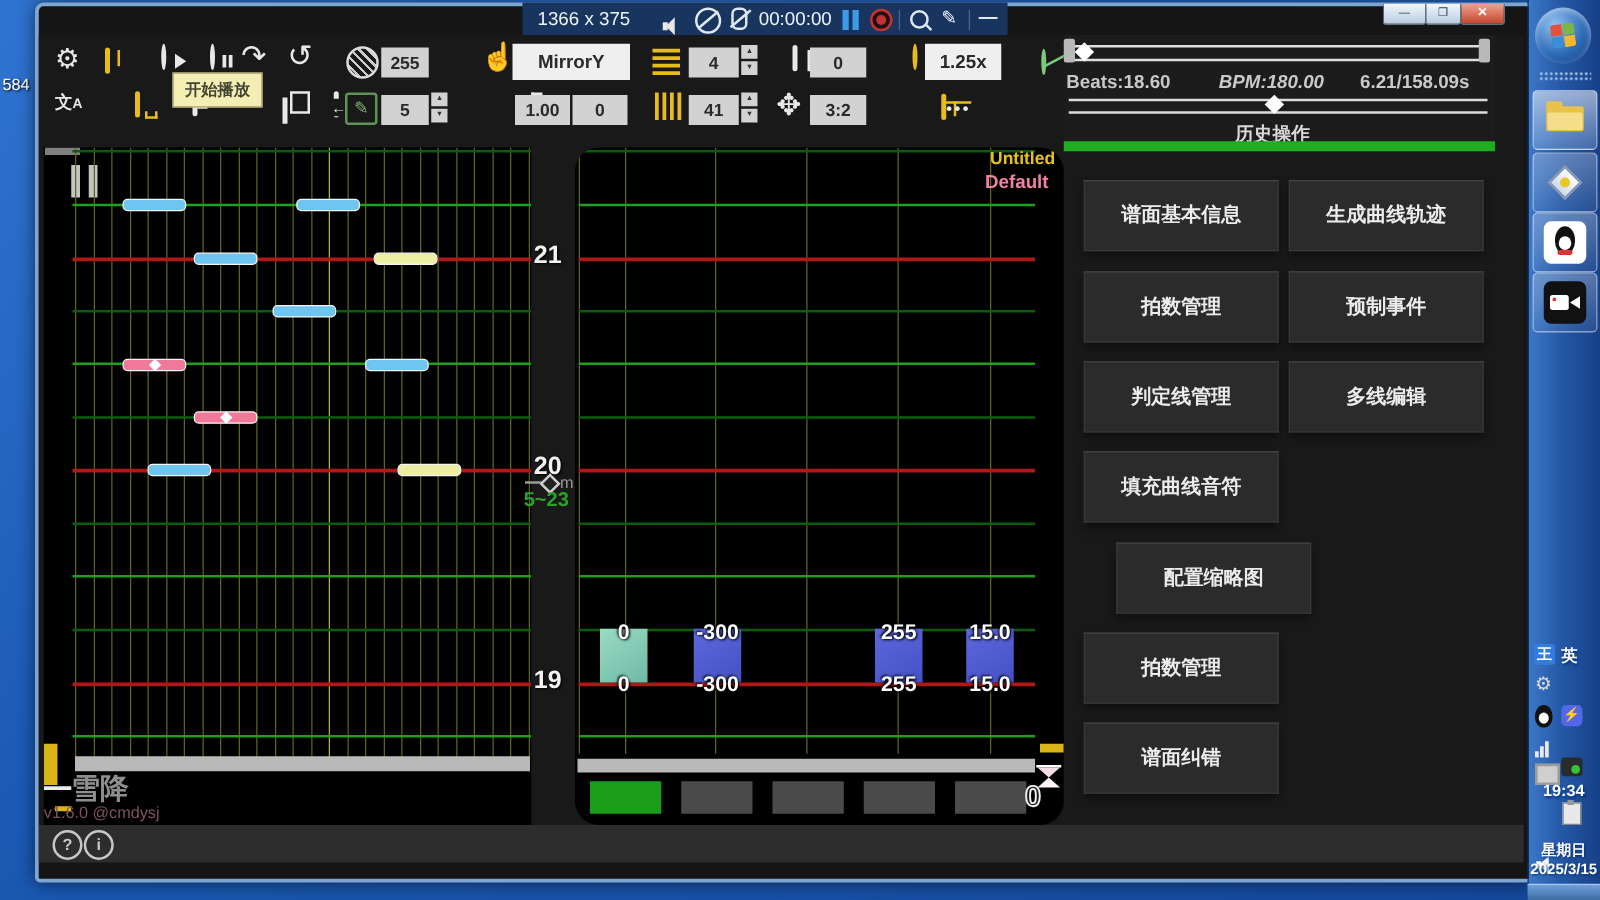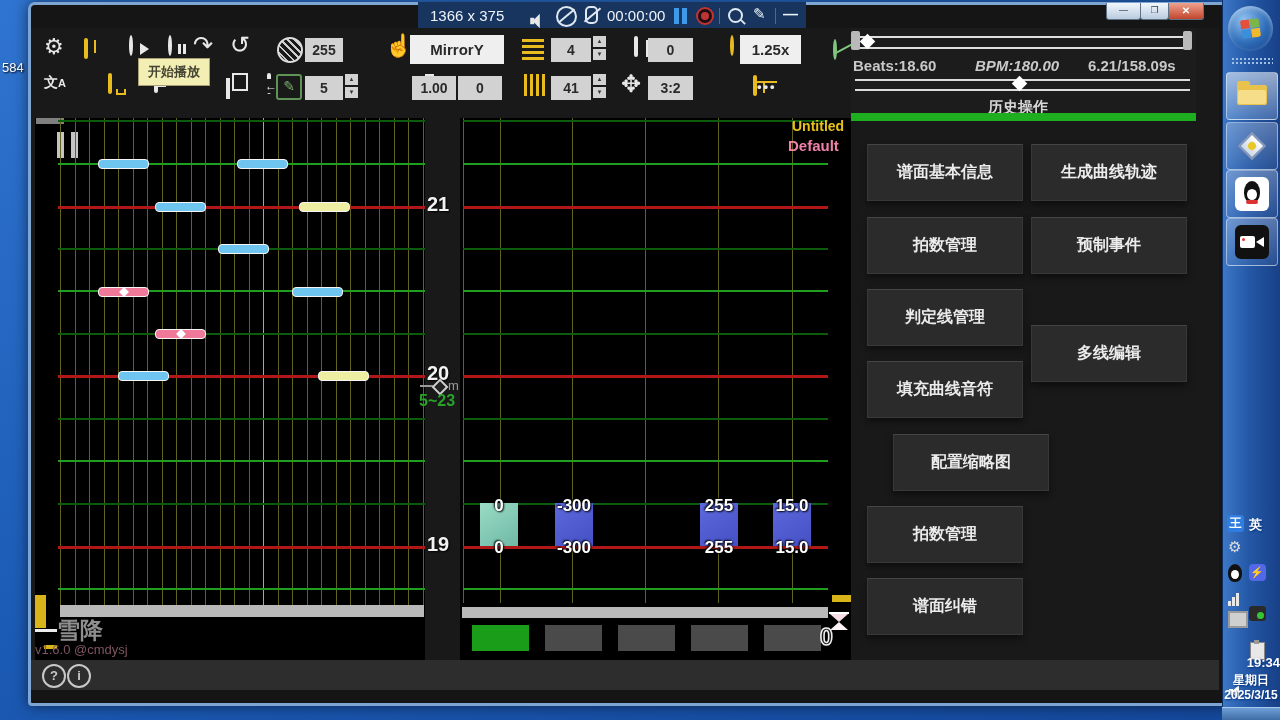--- a/index.html
+++ b/index.html
@@ -298,21 +298,21 @@
   <span class="abs tr-text" style="left:988px;top:98px;color:#d8d8d8;">历史操作</span>
   <div class="abs greenbar" style="left:851px;top:113px;width:345px;height:8px;"></div>
 
   
   <div id="side-buttons">
       <div class="abs sbtn" style="left: 867px; top: 144px; width: 154px; height: 55px;">谱面基本信息</div>
       <div class="abs sbtn" style="left: 1031px; top: 144px; width: 154px; height: 55px;">生成曲线轨迹</div>
       <div class="abs sbtn" style="left: 867px; top: 217px; width: 154px; height: 55px;">拍数管理</div>
       <div class="abs sbtn" style="left: 1031px; top: 217px; width: 154px; height: 55px;">预制事件</div>
       <div class="abs sbtn" style="left: 867px; top: 289px; width: 154px; height: 55px;">判定线管理</div>
-      <div class="abs sbtn" style="left: 1031px; top: 289px; width: 154px; height: 55px; margin-top: 36px;">多线编辑</div>
+      <div class="abs sbtn" style="left: 1031px; top: 289px; width: 154px; height: 55px;">多线编辑</div>
       <div class="abs sbtn" style="left: 867px; top: 361px; width: 154px; height: 55px;">填充曲线音符</div>
       <div class="abs sbtn" style="left: 893px; top: 434px; width: 154px; height: 55px;">配置缩略图</div>
       <div class="abs sbtn" style="left: 867px; top: 506px; width: 154px; height: 55px;">拍数管理</div>
       <div class="abs sbtn" style="left: 867px; top: 578px; width: 154px; height: 55px;">谱面纠错</div>
     </div>
 
   
   <div class="abs panel" id="left-editor" style="left:35px;top:118px;width:390px;height:542px;">
     <div class="abs" style="left:1px;top:0;width:28px;height:6px;background:#7f7f7f;"></div>
     <div class="abs" style="left:22px;top:14px;width:7px;height:26px;background:#c4c4c4;"></div>
@@ -382,21 +382,21 @@
       <div class="beatlbl" style="left:427px;top:193px;">21</div>
       <div class="beatlbl" style="left:427px;top:362px;">20</div>
       <div class="beatlbl" style="left:427px;top:533px;">19</div>
     </div>
   <div class="abs gut-tick" style="left:420px;top:385px;width:14px;height:2px;"></div>
   <div class="abs cursor-dia" style="left:434px;top:381px;"></div>
   <span class="abs cursor-mark" style="left:448px;top:378px;">m</span>
   <span class="abs range" style="left:419px;top:392px;">5~23</span>
 
   
-  <div class="abs panel" id="right-editor" style="left:460px;top:118px;width:391px;height:542px;">
+  <div class="abs panel" id="right-editor" style="left:460px;top:118px;width:391px;height:542px;border-radius:19px;">
     <div id="right-grid">
         <div class="vline" style="left:3px;height:485px;background:#63631f;"></div>
         <div class="vline" style="left:40px;height:485px;background:#63631f;"></div>
         <div class="vline" style="left:112px;height:485px;background:#63631f;"></div>
         <div class="vline" style="left:185px;height:485px;background:#63631f;"></div>
         <div class="vline" style="left:258px;height:485px;background:#63631f;"></div>
         <div class="vline" style="left:332px;height:485px;background:#63631f;"></div>
         <div class="hline" style="left:3px;top:2px;width:365px;background:#0c5c0c;"></div>
         <div class="hline" style="left:3px;top:45px;width:365px;background:#1f9e1f;"></div>
         <div class="hline" style="left:3px;top:88px;width:365px;background:#b01818;height:3px;"></div>
@@ -488,18 +488,18 @@
       <i></i>
     </div>
   <div class="abs tray-mon" style="left:1228px;top:611px;"></div>
   <div class="abs tray-clip" style="left:1250px;top:609px;">
       <i></i>
     </div>
   <div class="abs tray-spk" style="left:1229px;top:634px;">
       <b></b>
       <i></i>
     </div>
-  <div class="abs clock" style="left:1222px;top:655px;text-align:right;">19:34</div>
+  <div class="abs clock" style="left:1222px;top:625px;">19:34</div>
   <div class="abs clock" style="left:1222px;top:672px;font-size:12px;">星期日</div>
   <div class="abs clock" style="left:1222px;top:688px;font-size:12px;">2025/3/15</div>
   <div class="abs showdesk"></div>
 
 </div>
 
 </body></html>

